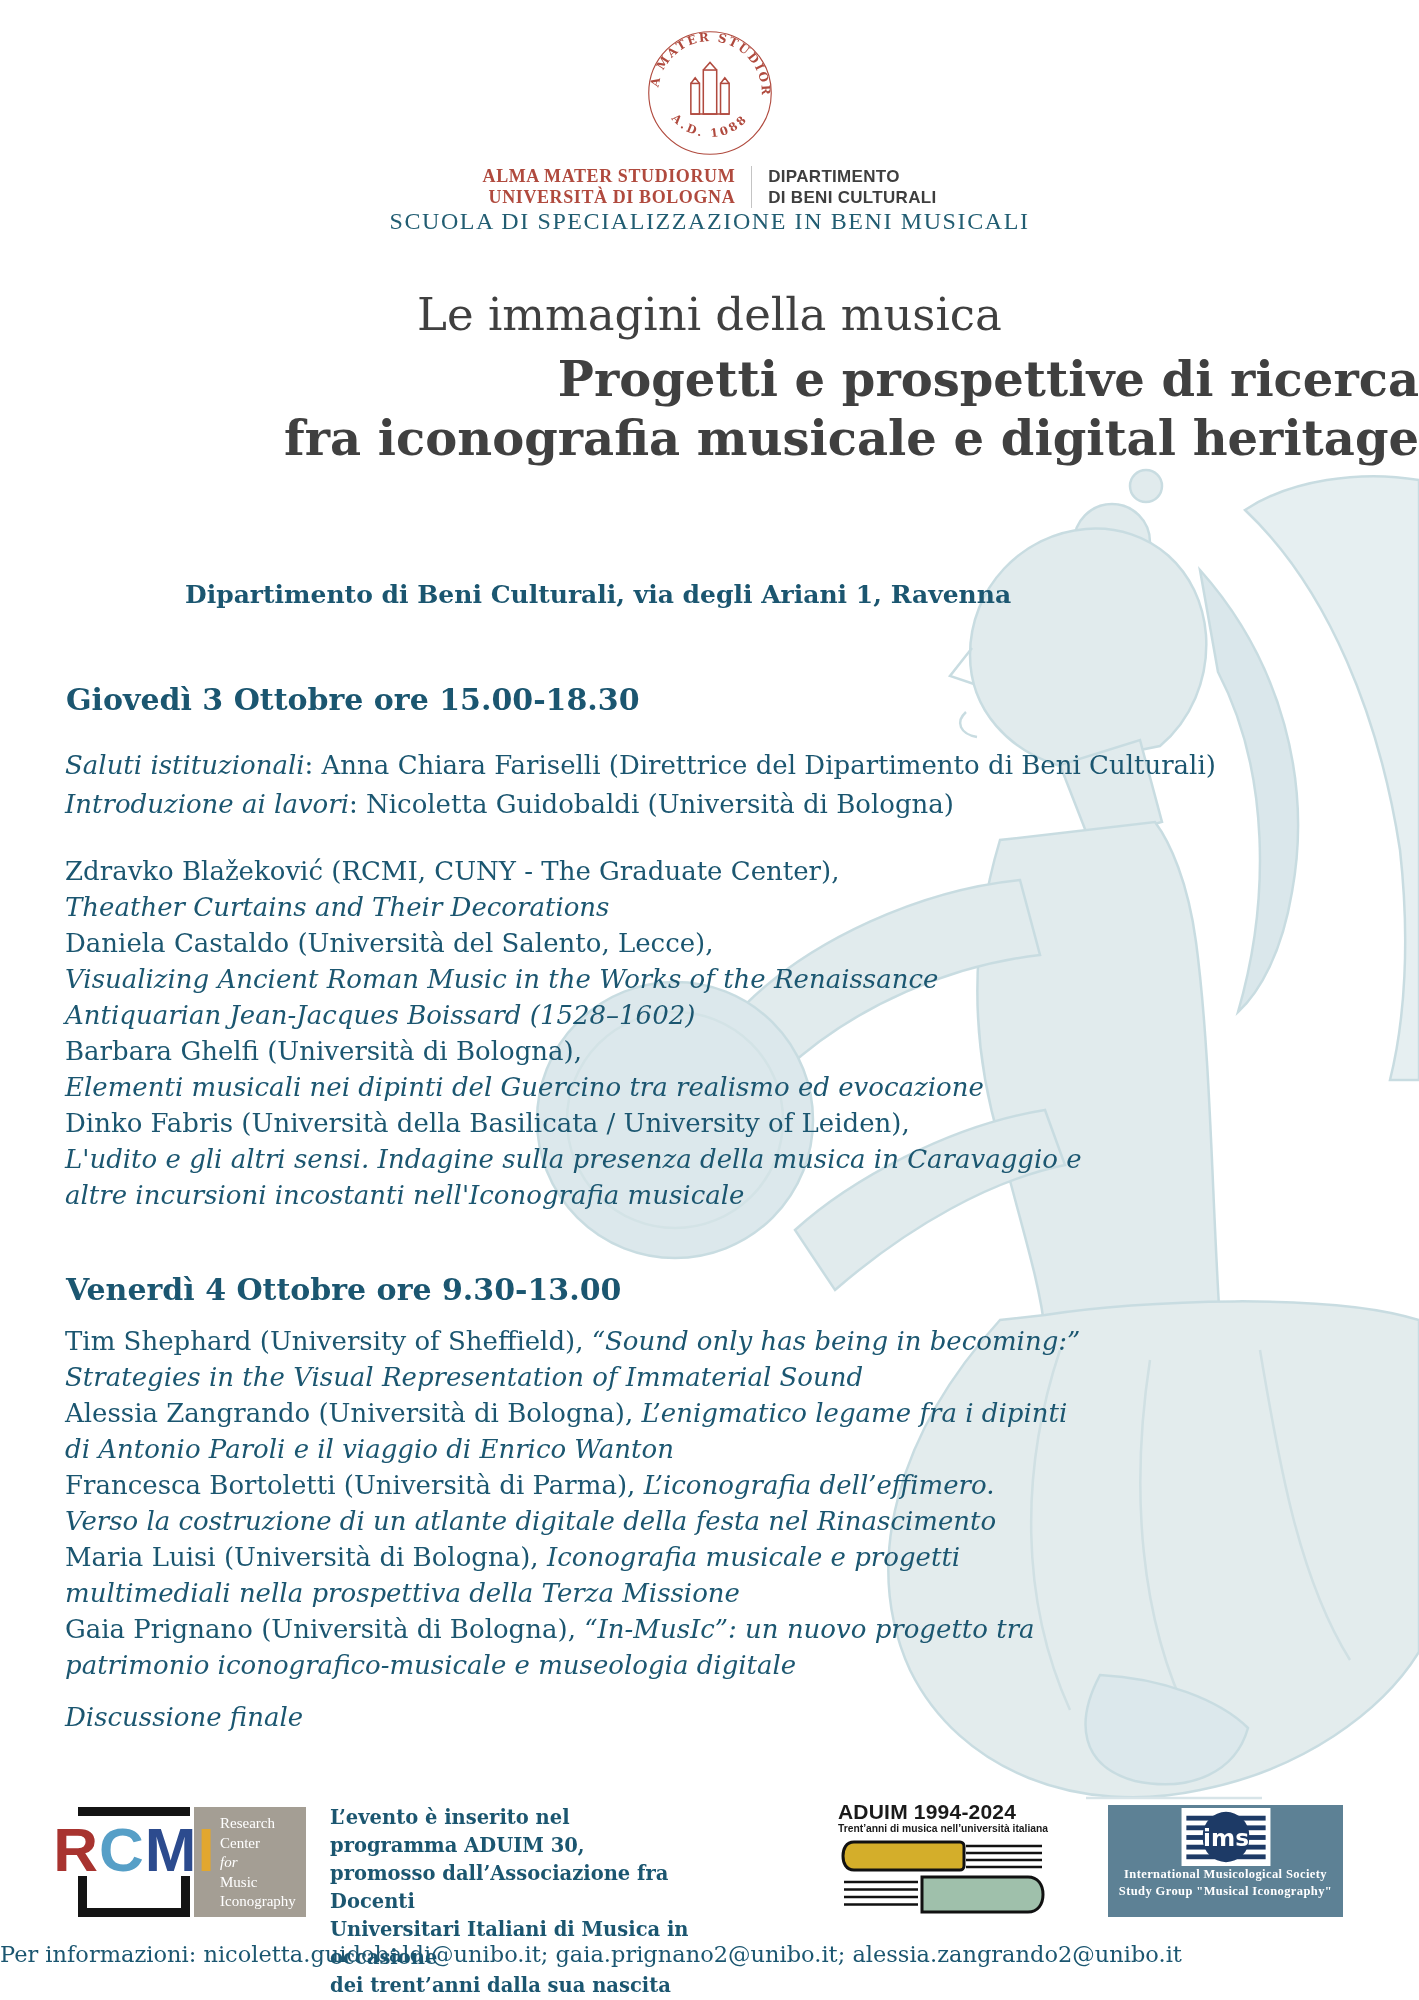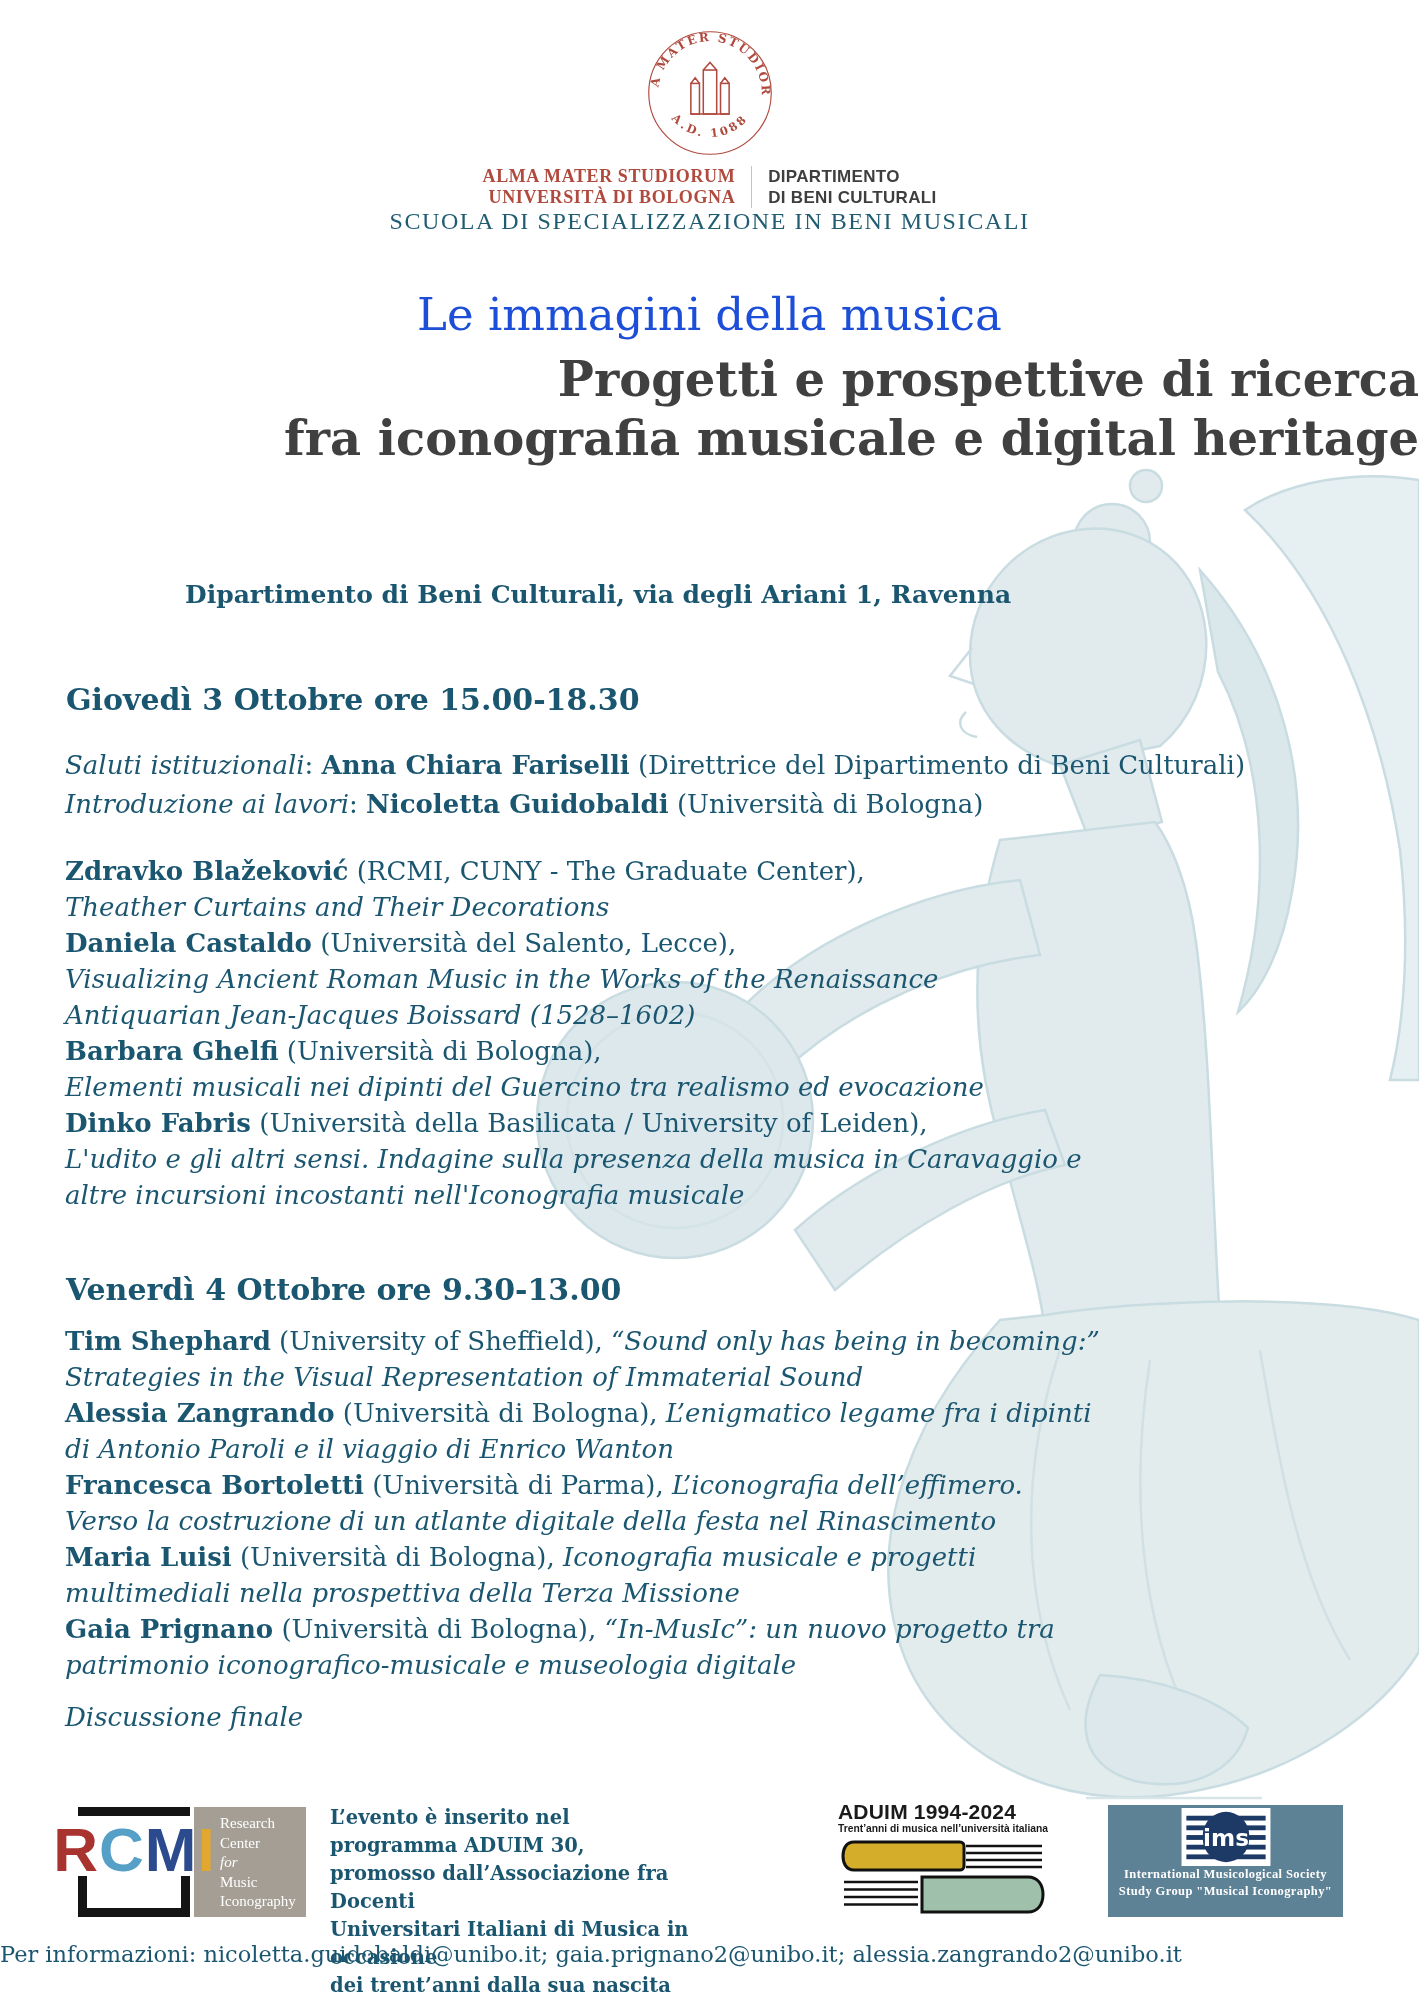--- a/index.html
+++ b/index.html
@@ -19,35 +19,35 @@
   .wordmark { display:flex; align-items:center; gap:16px; margin-top:6px; }
   .uni-name { color:#b04a3e; text-align:right; font-family:"Liberation Serif", serif;
               font-size:18px; line-height:21px; font-weight:600; letter-spacing:.6px; }
   .vdivider { width:1px; height:42px; background:#c4c4c4; }
   .dept-name { color:#3e3e3e; text-align:left; font-family:"Liberation Sans", sans-serif;
                font-size:17px; line-height:21px; font-weight:600; letter-spacing:.3px; }
   .school { font-family:"Liberation Serif", serif; font-size:24px;
             letter-spacing:1.6px; color:#215d72; }
 
   
-  .series-title { top:288px; left:0; width:100%; text-align:center; font-size:45px; color:#1d4ed8; }
+  .series-title { top:288px; left:0; width:100%; text-align:center; font-size:45px; color:#404040; }
   .main-title   { top:350px; left:0; width:100%; text-align:right; font-size:48px; font-weight:bold;
                   line-height:59px; color:#404040; }
   .venue        { top:580px; left:185px; font-size:25px; font-weight:bold; }
 
   
   .session-heading { left:66px; font-size:30px; font-weight:bold; }
   .h-day1 { top:682px; } .h-day2 { top:1272px; }
   .pblock { left:65px; font-size:26px; }
   .day1-intro { top:746px; line-height:39px; }
   .day1-talks { top:853px; line-height:36px; }
   .day2-talks { top:1323px; line-height:36px; }
   .pline { white-space:nowrap; }
   .closing-line { margin-top:16px; }
-  .seg-b { font-weight:bold; } .seg-i { font-style:italic; }
+  .seg-b { font-weight:normal; } .seg-i { font-style:italic; }
 
   
   .rcmi { left:78px; top:1807px; display:flex; }
   .rcmi-emblem { position:relative; width:112px; height:110px; }
   .rcmi-topbar { position:absolute; top:0; left:0; right:0; height:9px; background:#141414; }
   .rcmi-letters { position:absolute; top:6px; left:0; right:0; height:72px; display:flex;
                   justify-content:center; align-items:flex-start; gap:1px;
                   font-family:"Liberation Sans", sans-serif; font-weight:bold; font-size:62px; line-height:74px; }
   .rcmi-r { color:#a8332f; } .rcmi-c { color:#569fc7; } .rcmi-m { color:#2c4b8e; } .rcmi-i { color:#e2a72e; }
   .rcmi-bracket { position:absolute; bottom:0; left:0; right:0; height:32px;

